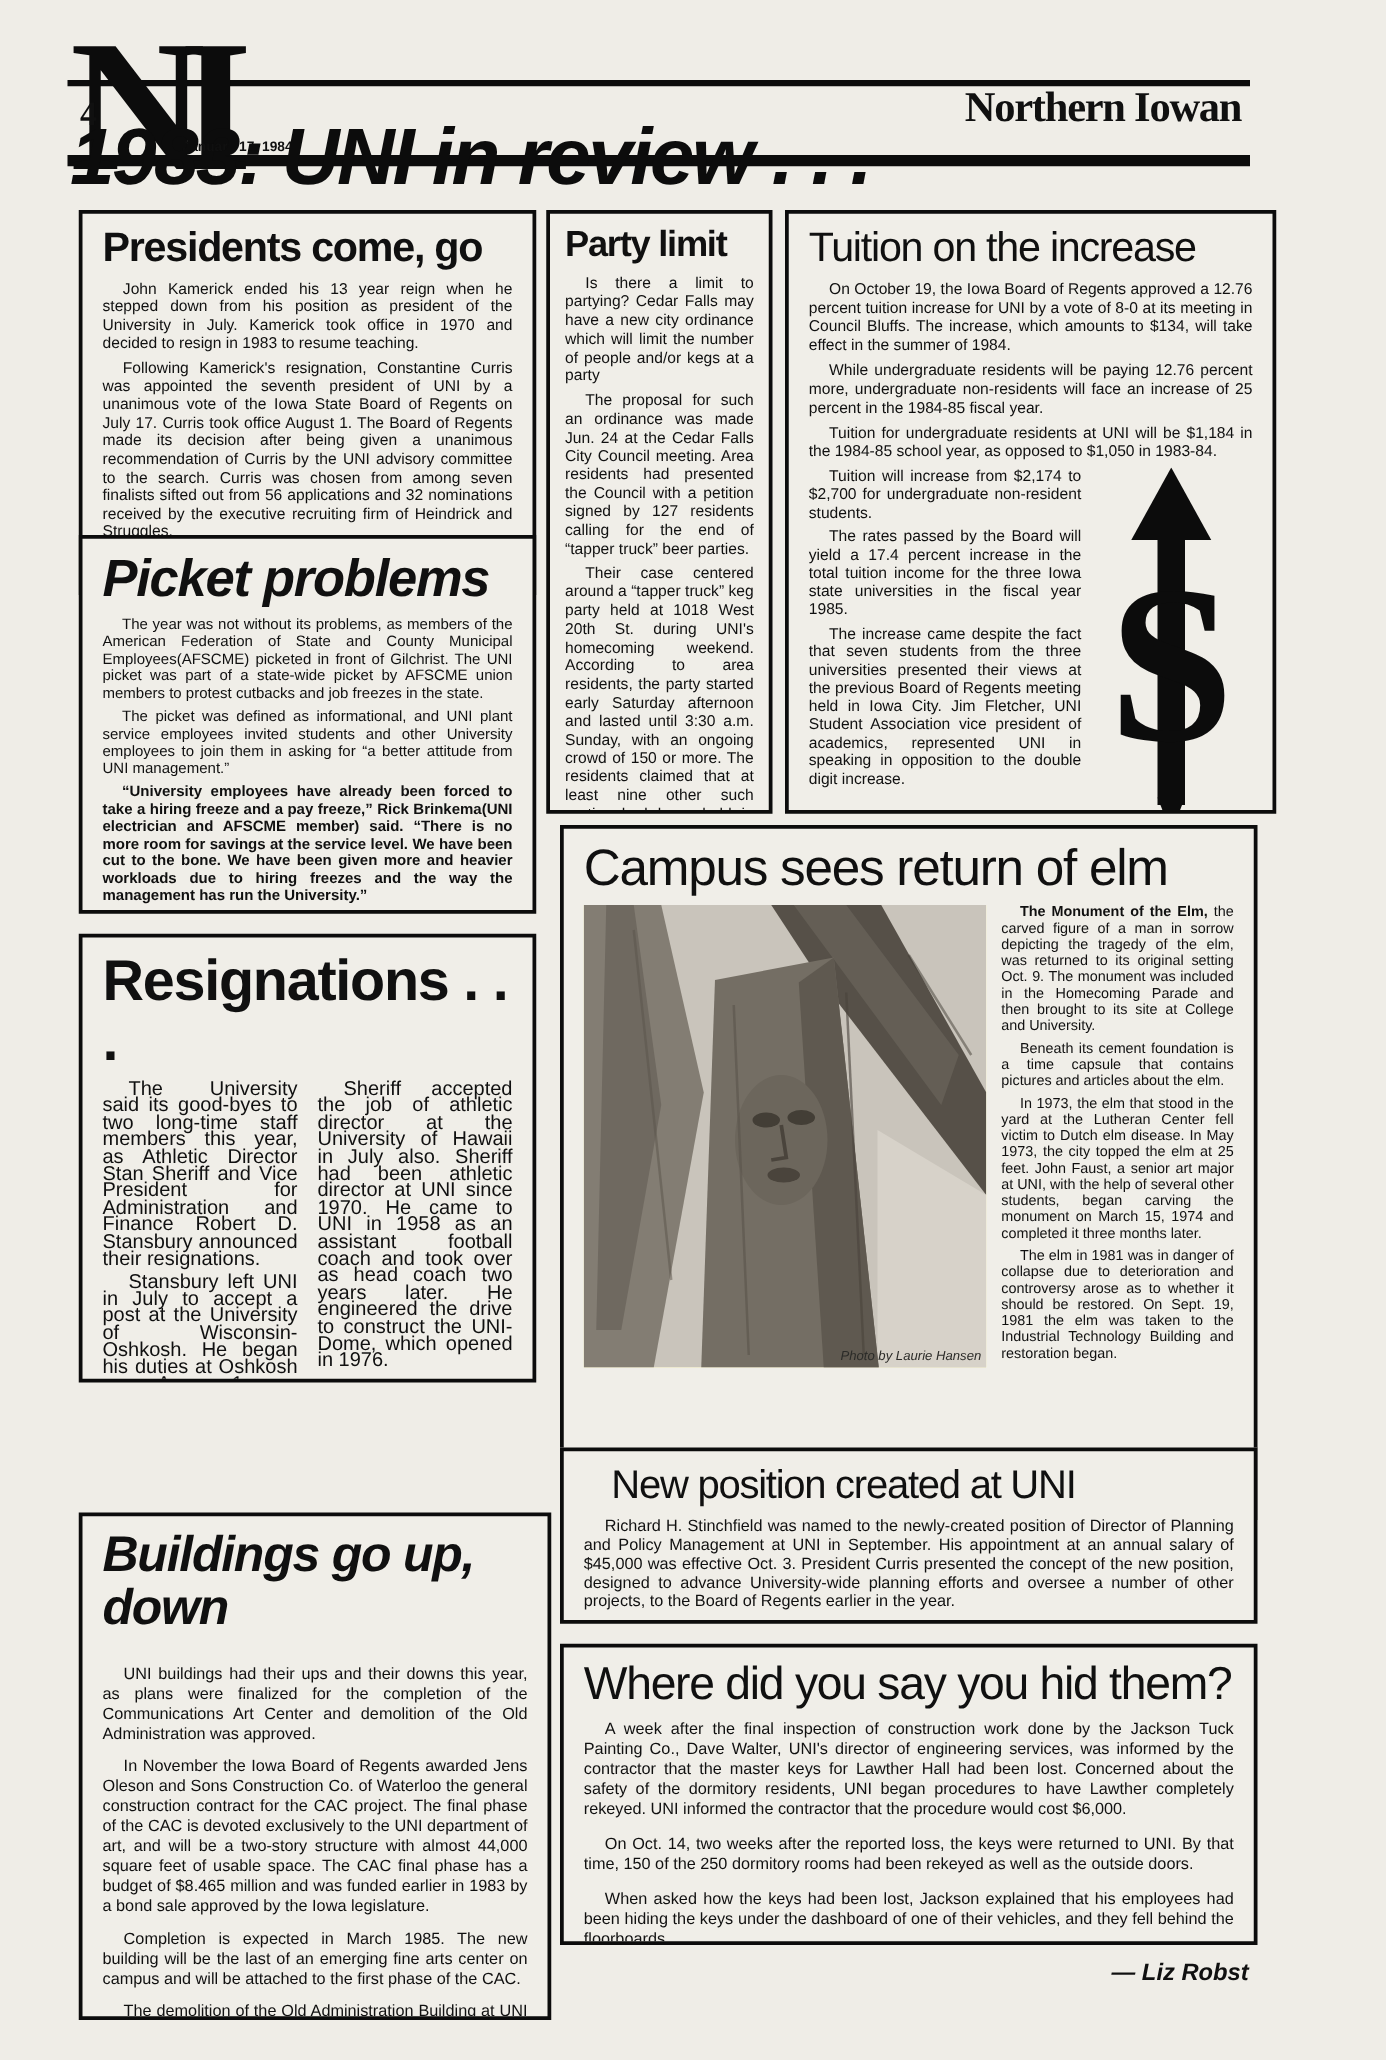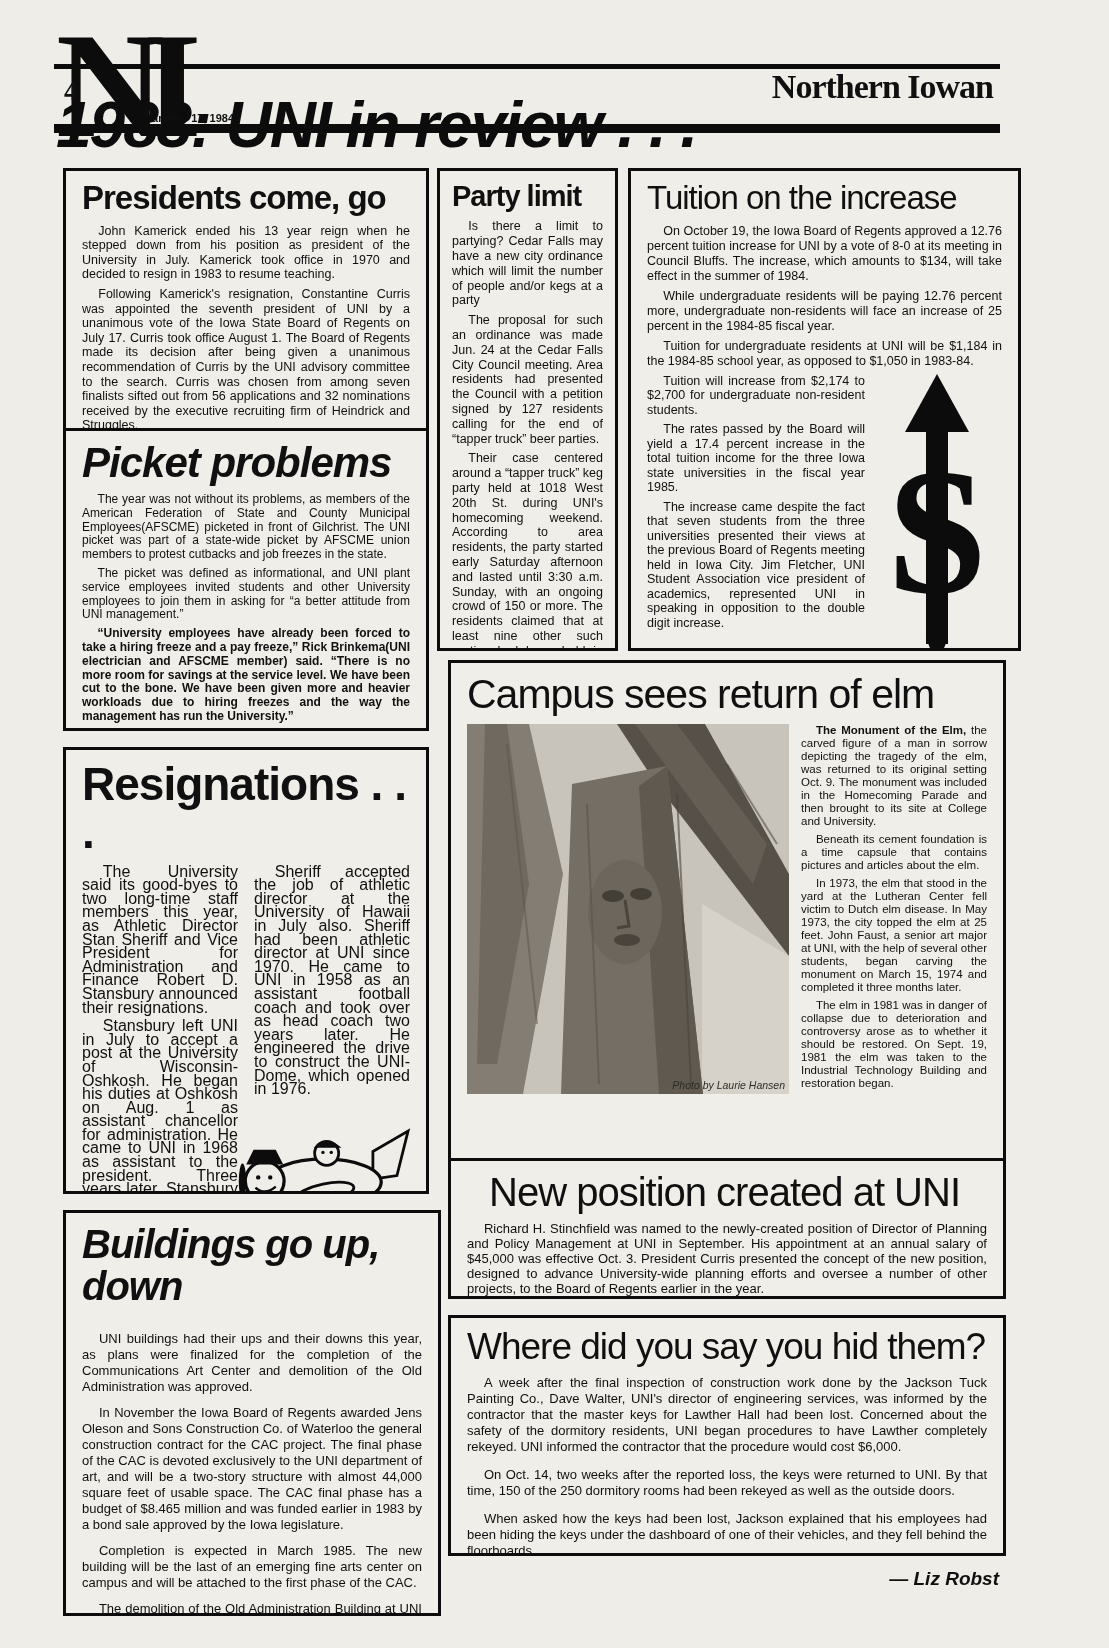--- a/index.html
+++ b/index.html
@@ -106,21 +106,21 @@
     </div>
   </div>
 
   <div class="box a-pick t-ital" style="left:63px;top:428px;width:366px;height:303px;">
     <h2 style="font-size:42px;">Picket problems</h2>
     <p class="body">The year was not without its problems, as members of the American Federation of State and County Municipal Employees(AFSCME) picketed in front of Gilchrist. The UNI picket was part of a state-wide picket by AFSCME union members to protest cutbacks and job freezes in the state.</p>
     <p class="body">The picket was defined as informational, and UNI plant service employees invited students and other University employees to join them in asking for “a better attitude from UNI management.”</p>
     <p class="body bold">“University employees have already been forced to take a hiring freeze and a pay freeze,” Rick Brinkema(UNI electrician and AFSCME member) said. “There is no more room for savings at the service level. We have been cut to the bone. We have been given more and heavier workloads due to hiring freezes and the way the management has run the University.”</p>
   </div>
 
-  <div class="box a-res" style="left:63px;top:747px;width:366px;height:447px;">
+  <div class="box a-res" style="left:63px;top:747px;width:366px;height:359px;">
     <h2 style="font-size:46px;">Resignations . . .</h2>
     <div class="cols">
       <div style="width:156px;">
         <p class="body">The University said its good-byes to two long-time staff members this year, as Athletic Director Stan Sheriff and Vice President for Administration and Finance Robert D. Stansbury announced their resignations.</p>
         <p class="body">Stansbury left UNI in July to accept a post at the University of Wisconsin-Oshkosh. He began his duties at Oshkosh on Aug. 1 as assistant chancellor for administration. He came to UNI in 1968 as assistant to the president. Three years later, Stansbury was named director of technical services and assistant to the president, a title he held until his appointment to the vice presidency in 1973.</p>
       </div>
       <div style="width:156px;">
         <p class="body">Sheriff accepted the job of athletic director at the University of Hawaii in July also. Sheriff had been athletic director at UNI since 1970. He came to UNI in 1958 as an assistant football coach and took over as head coach two years later. He engineered the drive to construct the UNI-Dome, which opened in 1976.</p>
         <svg class="gfx" width="185" height="160" viewBox="0 0 200 170" style="margin-left:-18px;margin-top:6px;">
 
@@ -184,21 +184,21 @@
       <div class="coltxt" style="width:186px;">
         <p class="body"><span class="bold">The Monument of the Elm,</span><span> the carved figure of a man in sorrow depicting the tragedy of the elm, was returned to its original setting Oct. 9. The monument was included in the Homecoming Parade and then brought to its site at College and University.</span></p>
         <p class="body">Beneath its cement foundation is a time capsule that contains pictures and articles about the elm.</p>
         <p class="body">In 1973, the elm that stood in the yard at the Lutheran Center fell victim to Dutch elm disease. In May 1973, the city topped the elm at 25 feet. John Faust, a senior art major at UNI, with the help of several other students, began carving the monument on March 15, 1974 and completed it three months later.</p>
         <p class="body">The elm in 1981 was in danger of collapse due to deterioration and controversy arose as to whether it should be restored. On Sept. 19, 1981 the elm was taken to the Industrial Technology Building and restoration began.</p>
       </div>
     </div>
   </div>
 
   <div class="box a-new t-reg" style="left:448px;top:1158px;width:558px;height:141px;">
-    <h2 style="font-size:40px;padding-left:22px;">New position created at UNI</h2>
+    <h2 style="font-size:32px;padding-left:22px;">New position created at UNI</h2>
     <p class="body">Richard H. Stinchfield was named to the newly-created position of Director of Planning and Policy Management at UNI in September. His appointment at an annual salary of $45,000 was effective Oct. 3. President Curris presented the concept of the new position, designed to advance University-wide planning efforts and oversee a number of other projects, to the Board of Regents earlier in the year.</p>
   </div>
 
   <div class="box a-where t-reg" style="left:448px;top:1315px;width:558px;height:241px;">
     <h2 style="font-size:37px;">Where did you say you hid them?</h2>
     <p class="body">A week after the final inspection of construction work done by the Jackson Tuck Painting Co., Dave Walter, UNI's director of engineering services, was informed by the contractor that the master keys for Lawther Hall had been lost. Concerned about the safety of the dormitory residents, UNI began procedures to have Lawther completely rekeyed. UNI informed the contractor that the procedure would cost $6,000.</p>
     <p class="body">On Oct. 14, two weeks after the reported loss, the keys were returned to UNI. By that time, 150 of the 250 dormitory rooms had been rekeyed as well as the outside doors.</p>
     <p class="body">When asked how the keys had been lost, Jackson explained that his employees had been hiding the keys under the dashboard of one of their vehicles, and they fell behind the floorboards.</p>
   </div>
 

